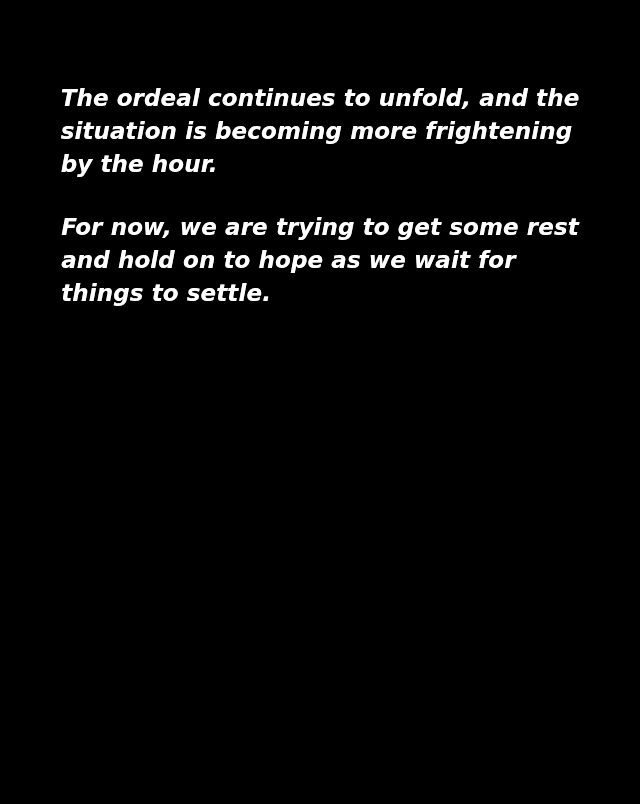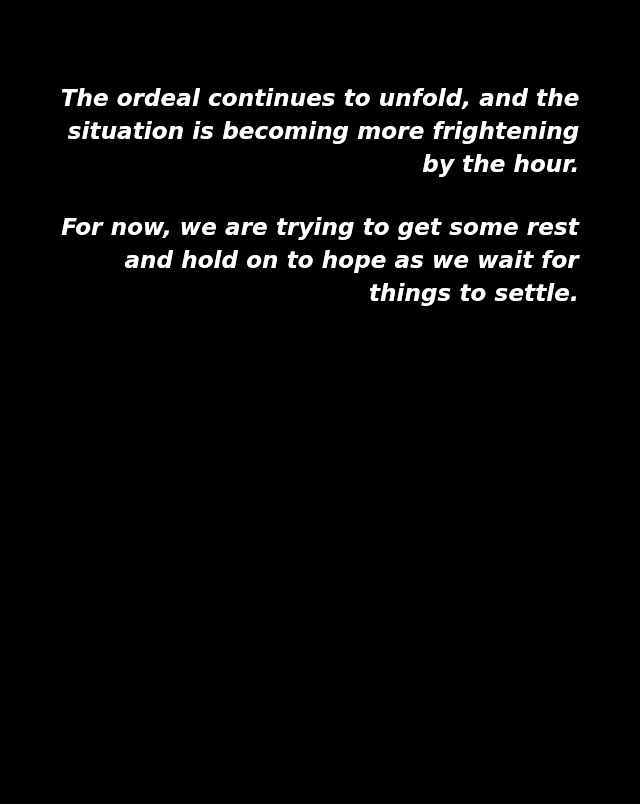--- a/index.html
+++ b/index.html
@@ -24,21 +24,21 @@
     justify-content: flex-start;
   }
   .para {
     margin: 0 0 30px 0;
     color: #ffffff;
     font-family: "DejaVu Sans", "Liberation Sans", sans-serif;
     font-weight: 700;
     font-style: italic;
     font-size: 23px;
     line-height: 33px;
-    text-align: right;
+    text-align: left;
     white-space: pre-line;
     letter-spacing: 0.1px;
     
     text-shadow: 0 0 0.5px rgba(255,255,255,0.6);
   }
   .para:first-child {
     margin-top: 26px;
   }
   .para:last-child {
     margin-bottom: 12px;

